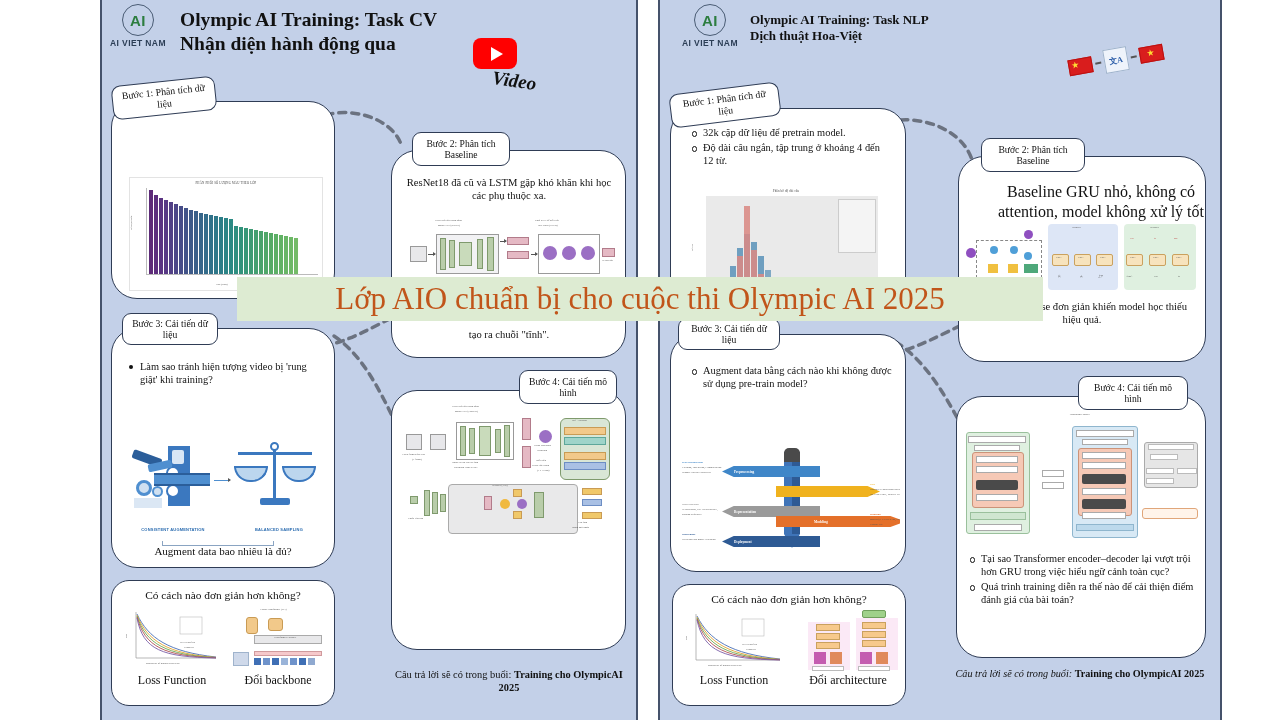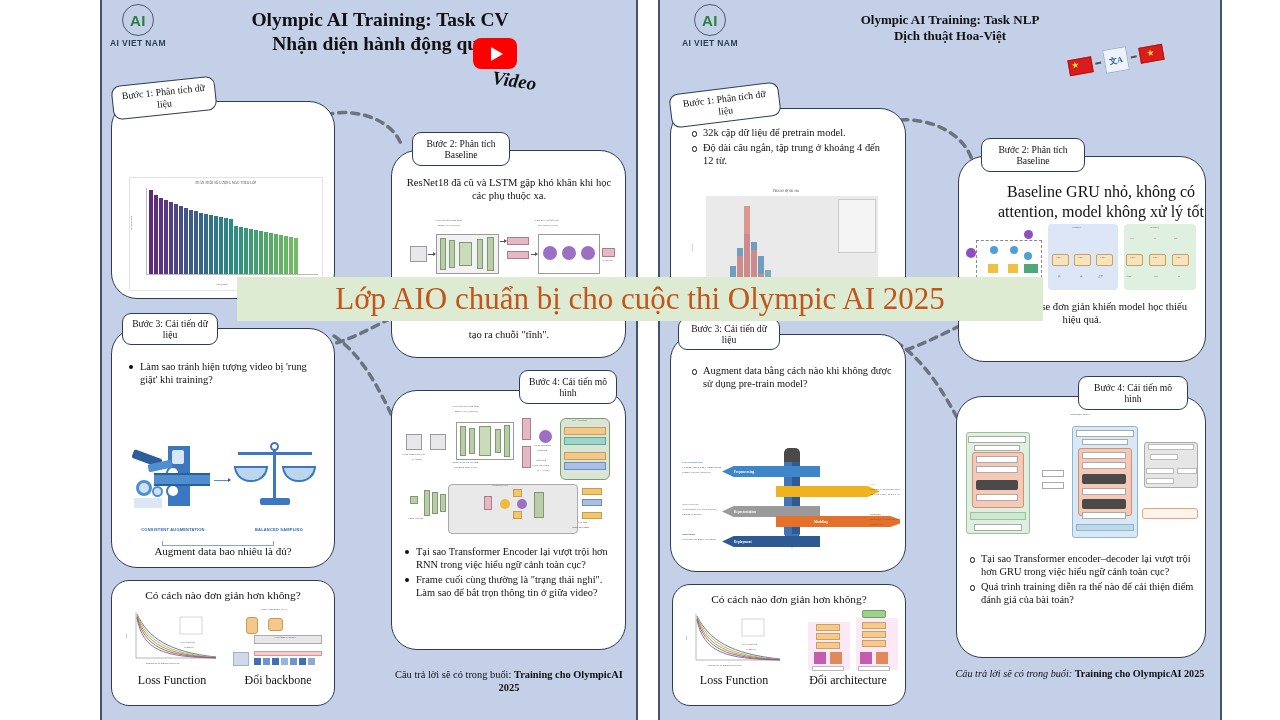--- a/index.html
+++ b/index.html
@@ -15,21 +15,21 @@
   .panel.right{left:658px;width:564px;}
   .panel-edge{position:absolute;top:0;bottom:0;width:2px;background:#2f3c55;opacity:.85;}
 
   
   .logo{position:absolute;display:flex;flex-direction:column;align-items:center;}
   .logo-ring{width:30px;height:30px;border-radius:50%;border:1.6px solid #4a5c74;
     display:flex;align-items:center;justify-content:center;background:transparent;}
   .logo-ring span{font-family:"Liberation Sans",sans-serif;font-weight:bold;font-size:15px;color:#2c7d3f;letter-spacing:.5px;}
   .logo-text{font-family:"Liberation Sans",sans-serif;font-size:8.5px;font-weight:bold;color:#2c3e56;letter-spacing:.4px;margin-top:2px;}
 
-  .slide-title{position:absolute;text-align:center;font-weight:bold;color:#111;line-height:1.22;}
+  .slide-title{position:absolute;font-weight:bold;color:#111;line-height:1.22;}
   .title-l1{display:block;}
   .title-l2{display:block;}
 
   .yt-icon{position:absolute;width:44px;height:31px;border-radius:8px;background:#f00;
     display:flex;align-items:center;justify-content:center;}
   .yt-icon .tri{width:0;height:0;border-left:12px solid #fff;border-top:7px solid transparent;border-bottom:7px solid transparent;margin-left:3px;}
   .video-word{position:absolute;font-weight:bold;font-style:italic;color:#111;transform:rotate(8deg);}
 
   .flagrow{position:absolute;display:flex;align-items:center;gap:3px;transform:rotate(-10deg);}
   .flag{width:22px;height:14px;background:#d91d1d;position:relative;border:1px solid #b11;}
@@ -283,24 +283,20 @@
       <div class="blk" style="left:113px;top:85px;width:9px;height:8px;background:#f0c86a;border:1px solid #c99b54;"></div>
       <div class="blk" style="left:113px;top:107px;width:9px;height:8px;background:#f0c86a;border:1px solid #c99b54;"></div>
       <div class="blk" style="left:134px;top:88px;width:10px;height:26px;background:#b9cdaa;border:1px solid #7f9a6d;"></div>
       <div class="blk" style="left:182px;top:84px;width:20px;height:7px;background:#f0c86a;border:1px solid #c99b54;"></div>
       <div class="blk" style="left:182px;top:95px;width:20px;height:7px;background:#a9c0e4;border:1px solid #6d8ec4;"></div>
       <div class="blk" style="left:182px;top:108px;width:20px;height:7px;background:#f0c86a;border:1px solid #c99b54;"></div>
       <div class="tinytxt" style="left:178px;top:118px;">Tạo tầng</div>
       <div class="tinytxt" style="left:172px;top:123px;">tương ngữ nghĩa</div>
     </div>
 
-    <ul class="bullets" style="position:absolute;left:303px;top:545px;width:210px;font-size:10.4px;">
-      <li>Tại sao Transformer Encoder lại vượt trội hơn RNN trong việc hiểu ngữ cảnh toàn cục?</li>
-      <li>Frame cuối cùng thường là "trạng thái nghỉ". Làm sao để bắt trọn thông tin ở giữa video?</li>
-    </ul>
 
     <div class="footnote" style="left:291px;top:668px;width:236px;font-size:10.4px;">
       <span>Câu trả lời sẽ có trong buổi: </span><b>Training cho OlympicAI 2025</b>
     </div>
 
     <div class="card" style="left:11px;top:580px;width:224px;height:126px;border-radius:18px;"></div>
     <div class="caption" style="position:absolute;left:20px;top:588px;width:206px;font-size:11.4px;">Có cách nào đơn giản hơn không?</div>
 
     <div class="fig" style="left:24px;top:608px;width:96px;height:62px;">
       <svg width="96" height="62">

